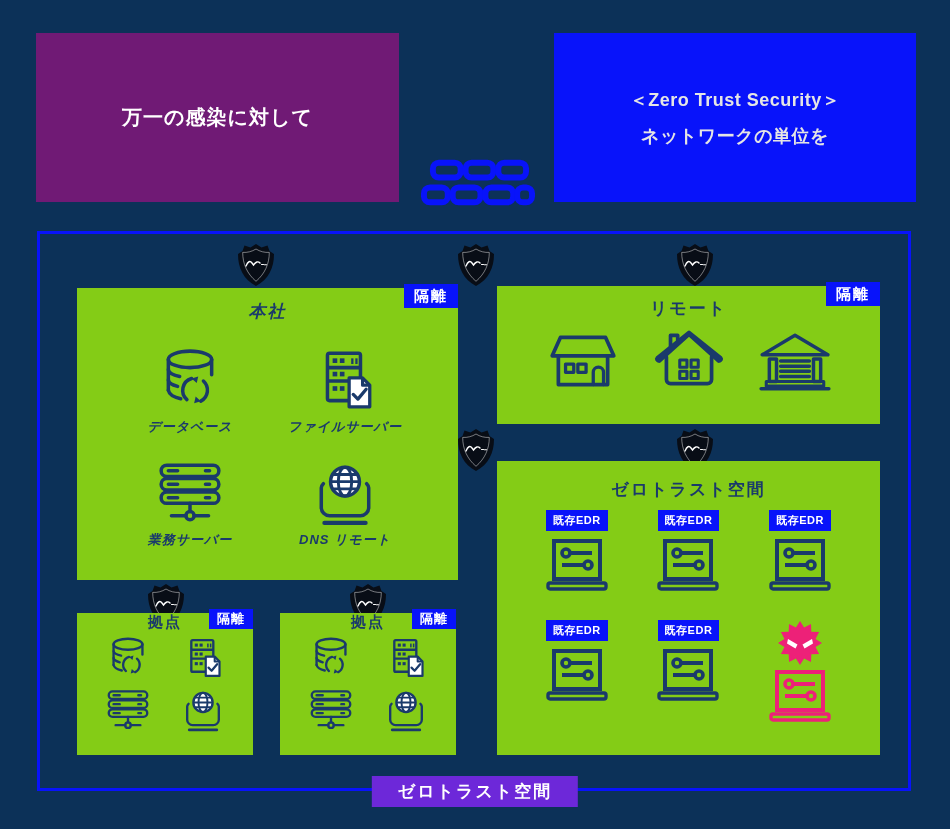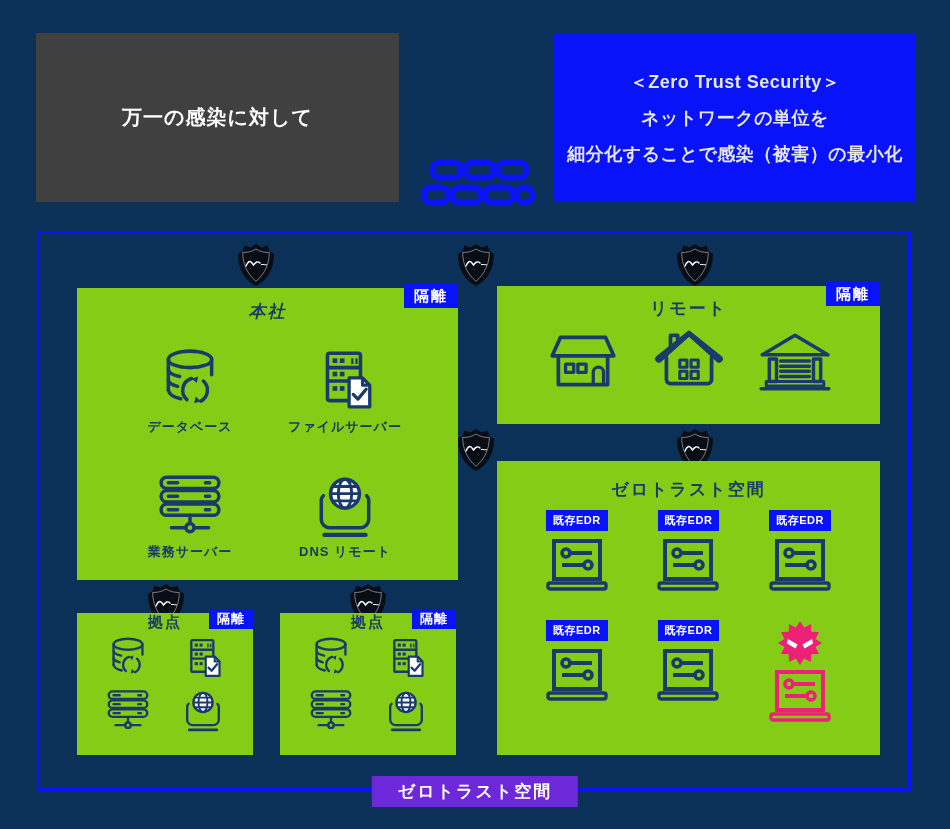--- a/index.html
+++ b/index.html
@@ -7,21 +7,21 @@
     width:950px;height:829px;position:relative;overflow:hidden;
     background:#0c3158;
     font-family:"Liberation Sans","DejaVu Sans",sans-serif;
     font-weight:bold;
     -webkit-font-smoothing:antialiased;
   }
   .abs{position:absolute;}
 
   
   .problem-box{
-    left:36px;top:33px;width:363px;height:169px;background:#404040;
+    left:36px;top:33px;width:363px;height:169px;background:#701a75;
     display:flex;align-items:center;justify-content:center;
     color:#fff;font-size:20px;letter-spacing:1px;
   }
   .solution-box{
     left:554px;top:33px;width:362px;height:169px;background:#0813fa;
     display:flex;flex-direction:column;align-items:center;justify-content:center;
     color:#e5e5e5;font-size:18px;line-height:36px;letter-spacing:.5px;text-align:center;
   }
   .firewall-wrap{left:420px;top:157px;width:115px;height:55px;}
 
@@ -42,21 +42,21 @@
   .iso-badge{
     position:absolute;top:-4px;right:0;background:#0813fa;color:#fff;
     font-size:15px;letter-spacing:2px;padding:3px 10px;line-height:1.2;
   }
   .iso-badge.small{font-size:13px;padding:2px 8px;letter-spacing:1px;}
 
   .hq-box{left:77px;top:288px;width:381px;height:292px;}
   .hq-box .zone-title{margin-top:12px;font-style:italic;}
   .hq-grid{
     width:310px;margin:24px auto 0;display:grid;
-    grid-template-columns:1fr 1fr;row-gap:36px;
+    grid-template-columns:1fr 1fr;row-gap:24px;font-style:italic;
   }
   .hq-cell{display:flex;flex-direction:column;align-items:center;}
   .hq-cell .lbl{font-size:13px;margin-top:5px;letter-spacing:1px;white-space:nowrap;}
 
   .remote-box{left:497px;top:286px;width:383px;height:138px;}
   .remote-box .zone-title{margin-top:11px;}
   .remote-row{display:flex;justify-content:center;align-items:flex-end;gap:28px;margin-top:6px;}
 
   .endpoint-box{left:497px;top:461px;width:383px;height:294px;}
   .endpoint-box .zone-title{margin-top:17px;}
@@ -214,21 +214,20 @@
   </defs>
 </svg>
 
 <div class="abs problem-box">
   <span>万一の感染に対して</span>
 </div>
 
 <div class="abs solution-box">
   <div>＜Zero Trust Security＞</div>
   <div>ネットワークの単位を</div>
-  <div>細分化することで感染（被害）の最小化</div>
 </div>
 
 <svg class="abs firewall-wrap" viewBox="0 0 116 52">
     <use href="#sym-firewall"></use>
   </svg>
 
 <div class="abs zt-area"></div>
 
 <svg class="abs shield" style="left:237px;top:243px" viewBox="0 0 38 44">
     <use href="#sym-shield"></use>

